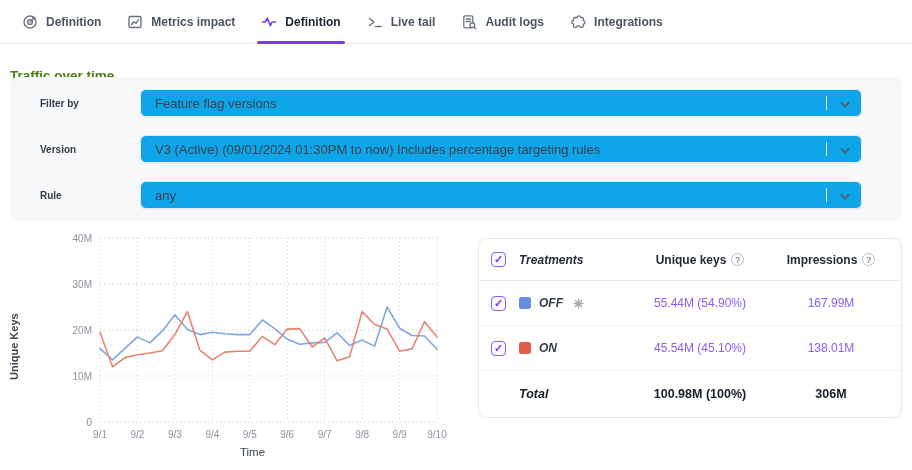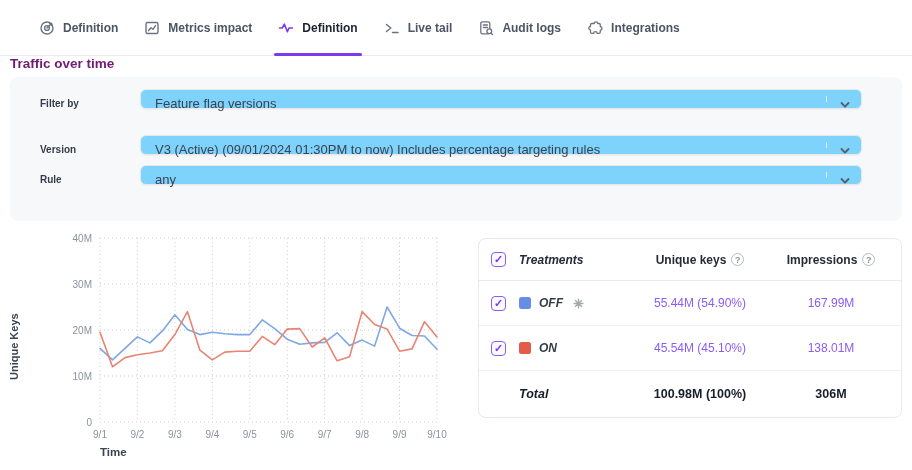--- a/index.html
+++ b/index.html
@@ -1,59 +1,59 @@
 <!DOCTYPE html>
 <html><head>
 <meta charset="utf-8">
 <style>
   * { margin:0; padding:0; box-sizing:border-box; }
   html,body { width:912px; height:470px; background:#ffffff; overflow:hidden;
               font-family:"Liberation Sans", sans-serif; }
   .page { position:relative; width:912px; height:470px; background:#fff; }
 
   
-  .tabbar { position:absolute; top:0; left:0; right:0; height:56px;
-            display:flex; align-items:stretch; gap:26px; padding-left:39px;
+  .tabbar { position:absolute; top:0; left:0; right:0; height:44px;
+            display:flex; align-items:stretch; gap:26px; padding-left:22px;
             border-bottom:1px solid #e9ebee; background:#fff; }
   .tab { position:relative; display:flex; align-items:center; gap:8px;
          font-size:12px; font-weight:700; color:#4b5563; cursor:pointer; }
   .tab .ticon { display:flex; align-items:center; color:#6b7280; }
   .tab.active { color:#1c2330; }
   .tab.active .ticon { color:#7c3aed; }
   .tab.active::after { content:""; position:absolute; left:-4px; right:-4px;
          bottom:-1px; height:3px; background:#7c3aed; border-radius:2px; }
 
   
-  .page-title { position:absolute; left:10px; top:56px; font-size:13.5px;
-                font-weight:700; color:#701a75; }
+  .page-title { position:absolute; left:10px; top:68px; font-size:13.5px;
+                font-weight:700; color:#4d7c0f; }
 
   
   .filter-panel { position:absolute; left:10px; top:77px; width:892px; height:144px;
                   background:#f7f8fa; border-radius:8px; }
   .frow { position:absolute; left:0; right:0; height:30px; }
-  .frow.f0 { top:12px; } .frow.f1 { top:58px; } .frow.f2 { top:88px; }
+  .frow.f0 { top:12px; } .frow.f1 { top:58px; } .frow.f2 { top:104px; }
   .flabel { position:absolute; left:30px; top:0; line-height:30px; width:92px;
             font-size:10px; font-weight:700; color:#333c48; }
-  .dropdown { position:absolute; left:130px; right:40px; top:0; height:20px;
-              background:#7dd3fc; border:1px solid #e6e8ec; border-radius:6px;
+  .dropdown { position:absolute; left:130px; right:40px; top:0; height:28px;
+              background:#0ea5e9; border:1px solid #e6e8ec; border-radius:6px;
               box-shadow:0 1px 2px rgba(16,24,40,.04); cursor:pointer; }
   .dd-value { position:absolute; left:14px; right:44px; top:0; line-height:28px;
               font-size:13px; color:#3b4250; white-space:nowrap; overflow:hidden; }
   .dd-divider { position:absolute; right:34px; top:6px; bottom:6px; width:1px;
                 background:#e6e8ec; }
   .dd-chevron { position:absolute; right:9px; top:8px; color:#555d69; }
 
   
   .chart-wrap { position:absolute; left:6px; top:232px; width:468px; height:236px; }
   .y-axis-title { position:absolute; left:2px; top:45px; height:140px;
                   writing-mode:vertical-rl; transform:rotate(180deg);
                   display:flex; align-items:center; justify-content:center;
                   font-size:11px; font-weight:700; color:#3c4450; }
-  .x-axis-title { position:absolute; left:94px; width:337px; top:214px;
-                  font-size:11.5px; font-weight:700; color:#3c4450; }
+  .x-axis-title { position:absolute; left:78px; width:337px; top:214px;
+                  text-align:center; font-size:11.5px; font-weight:400; color:#3c4450; }
   .tick { font-family:"Liberation Sans", sans-serif; font-size:10px; fill:#8b929d; }
 
   
   .table-card { position:absolute; left:478px; top:238px; width:424px; height:180px;
                 background:#fff; border:1px solid #e7e9ee; border-radius:8px;
                 overflow:hidden; }
   .trow { display:grid; grid-template-columns:40px 120px 1fr 140px;
           align-items:center; }
   .trow.head { height:42px; border-bottom:1px solid #e8eaee; }
   .trow.data { height:45px; border-bottom:1px solid #eef0f3; }

